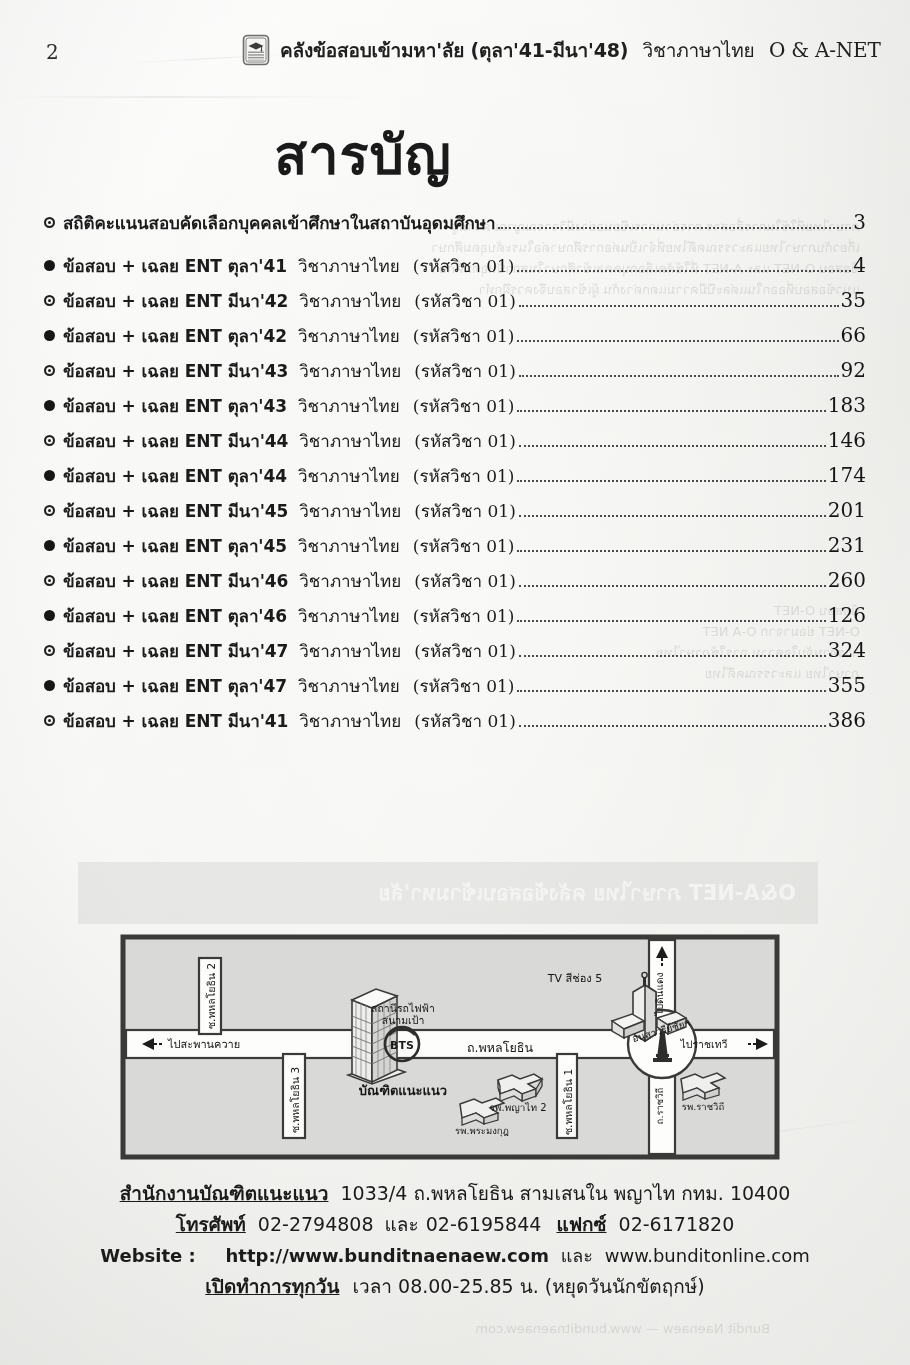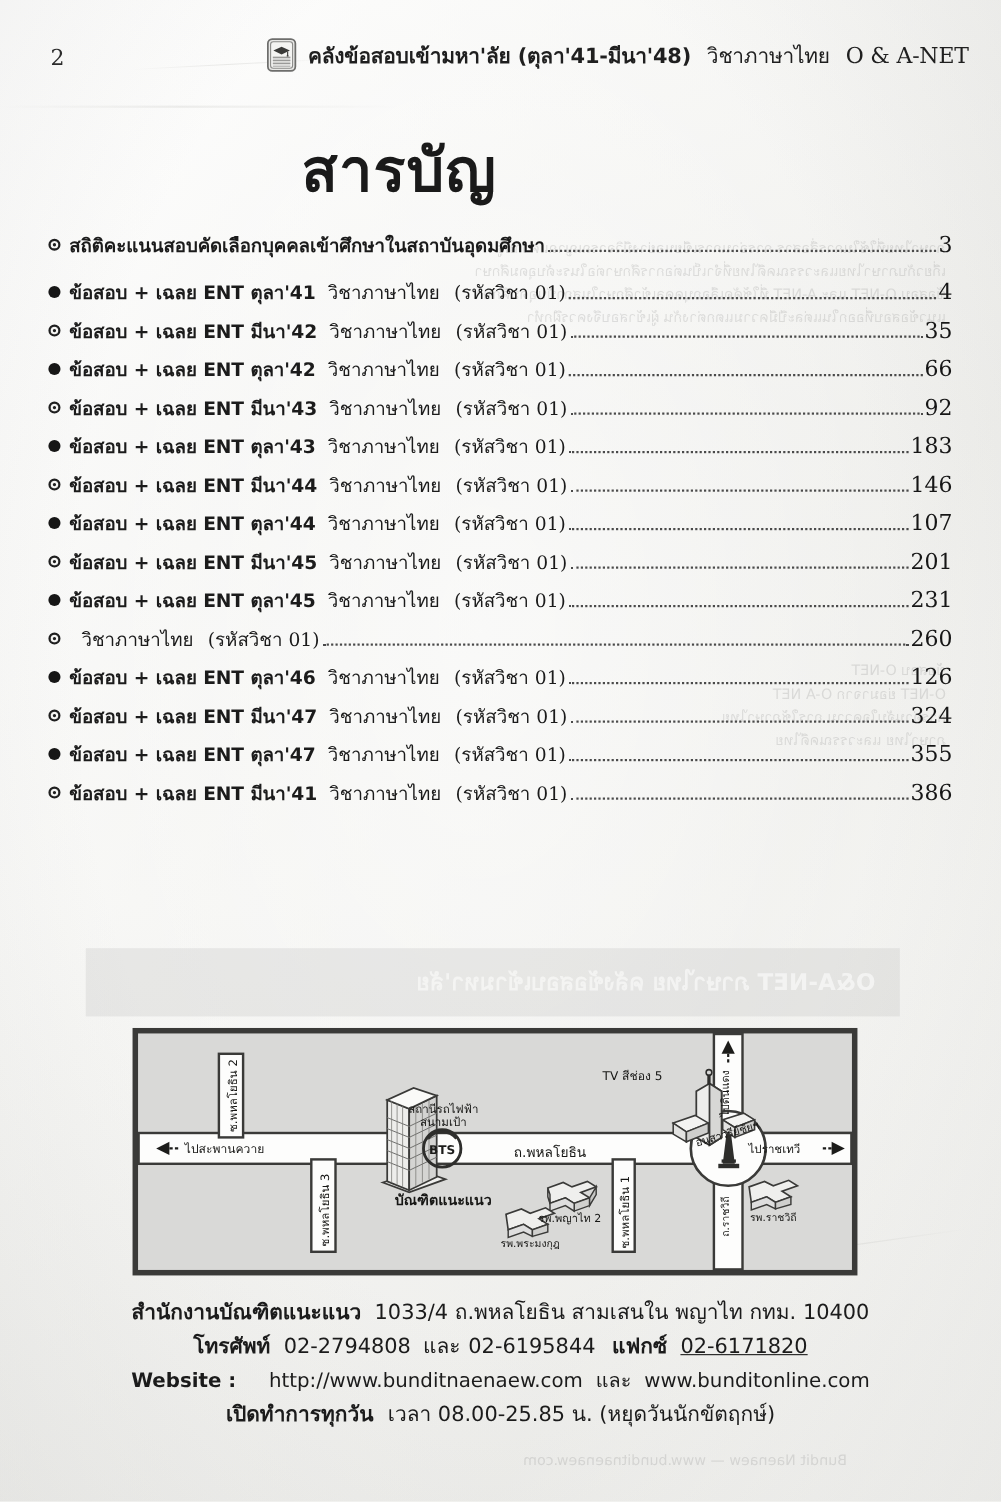--- a/index.html
+++ b/index.html
@@ -227,21 +227,21 @@
     position: absolute;
     left: 0; top: 1178px;
     width: 910px;
     text-align: center;
   }
   .f-line {
     line-height: 31px;
     font-size: 19px;
     white-space: nowrap;
   }
-  .f-line .b { font-weight: bold; }
+  .f-line .b { font-weight: bold; text-decoration: underline; }
   .f-line .n {
     font-family: "DejaVu Sans", sans-serif;
     font-weight: normal;
   }
   .f-line.web { font-size: 18px; }
   .f-line.web .lbl {
     font-family: "DejaVu Sans", sans-serif;
     font-weight: bold;
     font-size: 18px;
   }
@@ -357,21 +357,21 @@
       <span class="leader"></span>
       <span class="toc-page">146</span>
     </div>
 
     <div class="toc-row">
       <span class="bullet dot"></span>
       <span class="toc-label">ข้อสอบ + เฉลย ENT ตุลา'44</span>
       <span class="toc-subject">วิชาภาษาไทย</span>
       <span class="toc-code">(รหัสวิชา 01)</span>
       <span class="leader"></span>
-      <span class="toc-page">107</span>
+      <span class="toc-page">174</span>
     </div>
 
     <div class="toc-row">
       <span class="bullet ring"></span>
       <span class="toc-label">ข้อสอบ + เฉลย ENT มีนา'45</span>
       <span class="toc-subject">วิชาภาษาไทย</span>
       <span class="toc-code">(รหัสวิชา 01)</span>
       <span class="leader"></span>
       <span class="toc-page">201</span>
     </div>
@@ -380,20 +380,21 @@
       <span class="bullet dot"></span>
       <span class="toc-label">ข้อสอบ + เฉลย ENT ตุลา'45</span>
       <span class="toc-subject">วิชาภาษาไทย</span>
       <span class="toc-code">(รหัสวิชา 01)</span>
       <span class="leader"></span>
       <span class="toc-page">231</span>
     </div>
 
     <div class="toc-row">
       <span class="bullet ring"></span>
+      <span class="toc-label">ข้อสอบ + เฉลย ENT มีนา'46</span>
       <span class="toc-subject">วิชาภาษาไทย</span>
       <span class="toc-code">(รหัสวิชา 01)</span>
       <span class="leader"></span>
       <span class="toc-page">260</span>
     </div>
 
     <div class="toc-row">
       <span class="bullet dot"></span>
       <span class="toc-label">ข้อสอบ + เฉลย ENT ตุลา'46</span>
       <span class="toc-subject">วิชาภาษาไทย</span>
@@ -556,25 +557,25 @@
     <div class="f-line">
       <span class="b">สำนักงานบัณฑิตแนะแนว</span>
       <span class="n" style="margin-left:6px;">1033/4 ถ.พหลโยธิน สามเสนใน พญาไท กทม. 10400</span>
     </div>
     <div class="f-line">
       <span class="b">โทรศัพท์</span>
       <span class="n" style="margin-left:6px;">02-2794808</span>
       <span class="n" style="margin-left:5px;">และ</span>
       <span class="n" style="margin-left:1px;text-align:center;">02-6195844</span>
       <span class="b" style="margin-left:9px;">แฟกซ์</span>
-      <span class="n" style="margin-left:6px;text-decoration:underline;">02-6171820</span>
+      <span class="n" style="margin-left:6px;">02-6171820</span>
     </div>
     <div class="f-line web">
       <span class="lbl">Website :</span>
-      <span class="n" style="margin-left:24px;">http://www.bunditnaenaew.com</span>
+      <span class="n" style="margin-left:24px;font-weight:bold;">http://www.bunditnaenaew.com</span>
       <span class="n" style="margin-left:6px;">และ</span>
       <span class="n" style="margin-left:6px;">www.bunditonline.com</span>
     </div>
     <div class="f-line">
       <span class="b">เปิดทำการทุกวัน</span>
       <span class="n" style="margin-left:7px;">เวลา 08.00-25.85 น. (หยุดวันนักขัตฤกษ์)</span>
     </div>
   </div>
 
 </div>

